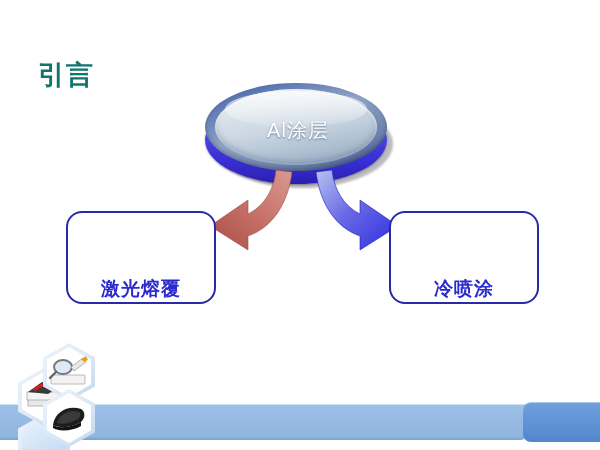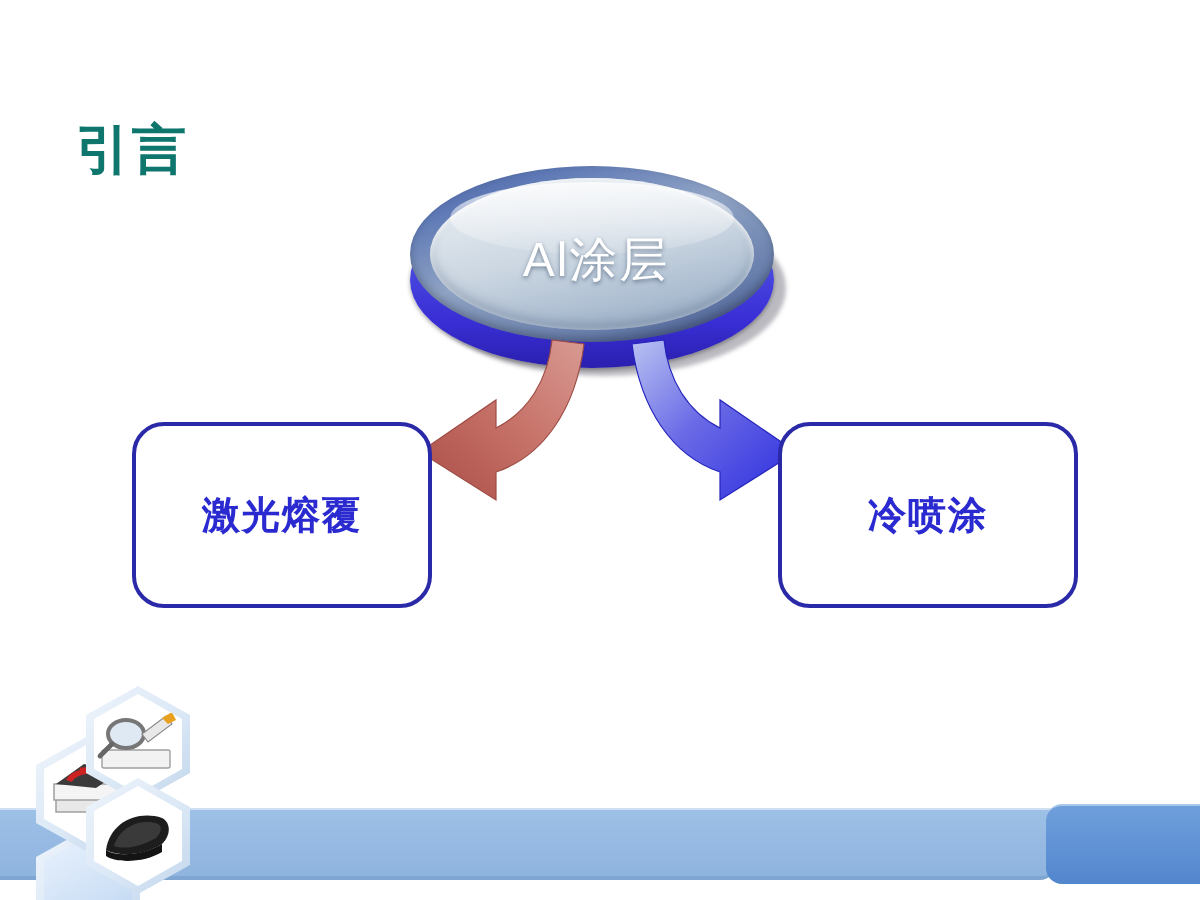--- a/index.html
+++ b/index.html
@@ -91,21 +91,21 @@
   .ellipse-label {
     position: absolute;
     left: 0;
     top: 0;
     width: 190px;
     height: 100px;
     display: flex;
     align-items: center;
     justify-content: center;
     color: #ffffff;
-    font-size: 24px;
+    font-size: 20px;
     font-weight: 500;
     letter-spacing: 1px;
     text-shadow: 0 1px 2px rgba(40,60,90,0.55);
     white-space: nowrap;
   }
 
   
   .arrow-svg {
     position: absolute;
     overflow: visible;
@@ -116,21 +116,21 @@
   
   .branch-box {
     position: absolute;
     top: 211px;
     width: 150px;
     height: 93px;
     border: 2px solid #2a2aa8;
     border-radius: 16px;
     background: #ffffff;
     display: flex;
-    align-items: center;
+    align-items: flex-end;
     justify-content: center;
     box-sizing: border-box;
   }
   #box-left { left: 66px; }
   #box-right { left: 389px; }
   .branch-label {
     color: #2a2ad0;
     font-size: 19px;
     font-weight: bold;
     letter-spacing: 1px;

